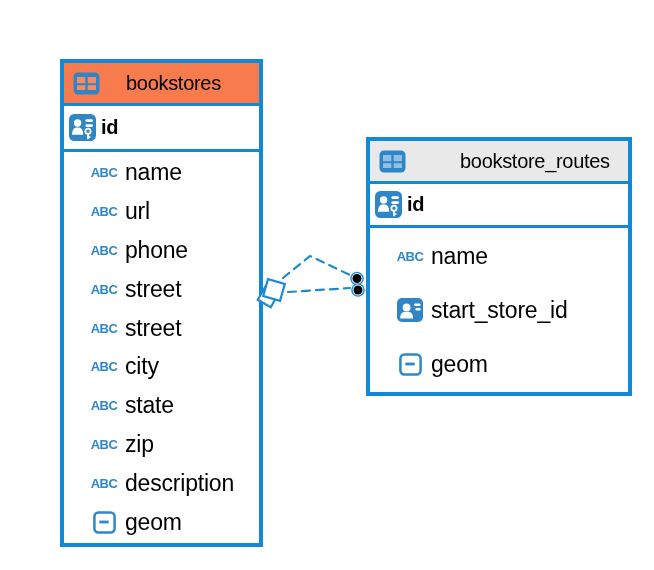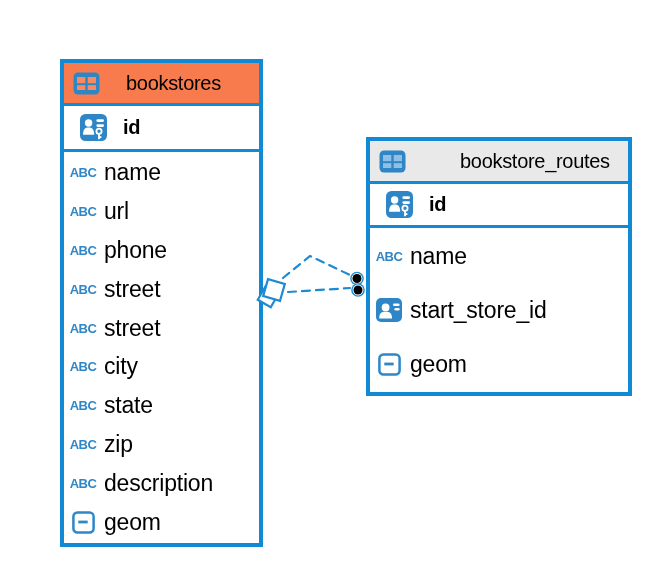--- a/index.html
+++ b/index.html
@@ -42,22 +42,22 @@
     border-bottom:3px solid var(--table-border);
     white-space:nowrap;
   }
   .t-header.orange{background:var(--header-orange);}
   .t-header.gray{background:var(--header-gray);gap:35px;}
   .t-title{font-size:20px;letter-spacing:-0.3px;margin-left:19px;}
   .pk-row{
     flex:0 0 auto;
     display:flex;
     align-items:center;
-    gap:16px;
-    padding:0 4px 0 16px;
+    gap:5px;
+    padding:0 4px 0 5px;
     border-bottom:3px solid var(--table-border);
     background:#fff;
   }
   .t-bookstores .pk-row{height:46px;}
   .t-routes .pk-row{height:44px;}
   .pk-text{font-weight:bold;font-size:20px;letter-spacing:-0.3px;}
   .fields{flex:1 1 auto;display:flex;flex-direction:column;padding:1px 0;}
   .frow{
     flex:1 1 0;
     display:flex;
@@ -65,20 +65,21 @@
     gap:6px;
     padding:0 4px;
     white-space:nowrap;
   }
   .icon-slot{
     flex:0 0 auto;
     width:30px;
     display:flex;
     align-items:center;
     justify-content:center;
+    margin-left:21px;
   }
   .abc{
     color:var(--abc-blue);
     font-weight:bold;
     font-size:13px;
     letter-spacing:-0.5px;
     line-height:1;
   }
   .f-text{font-size:23px;letter-spacing:-0.2px;}
   .relation-layer{

